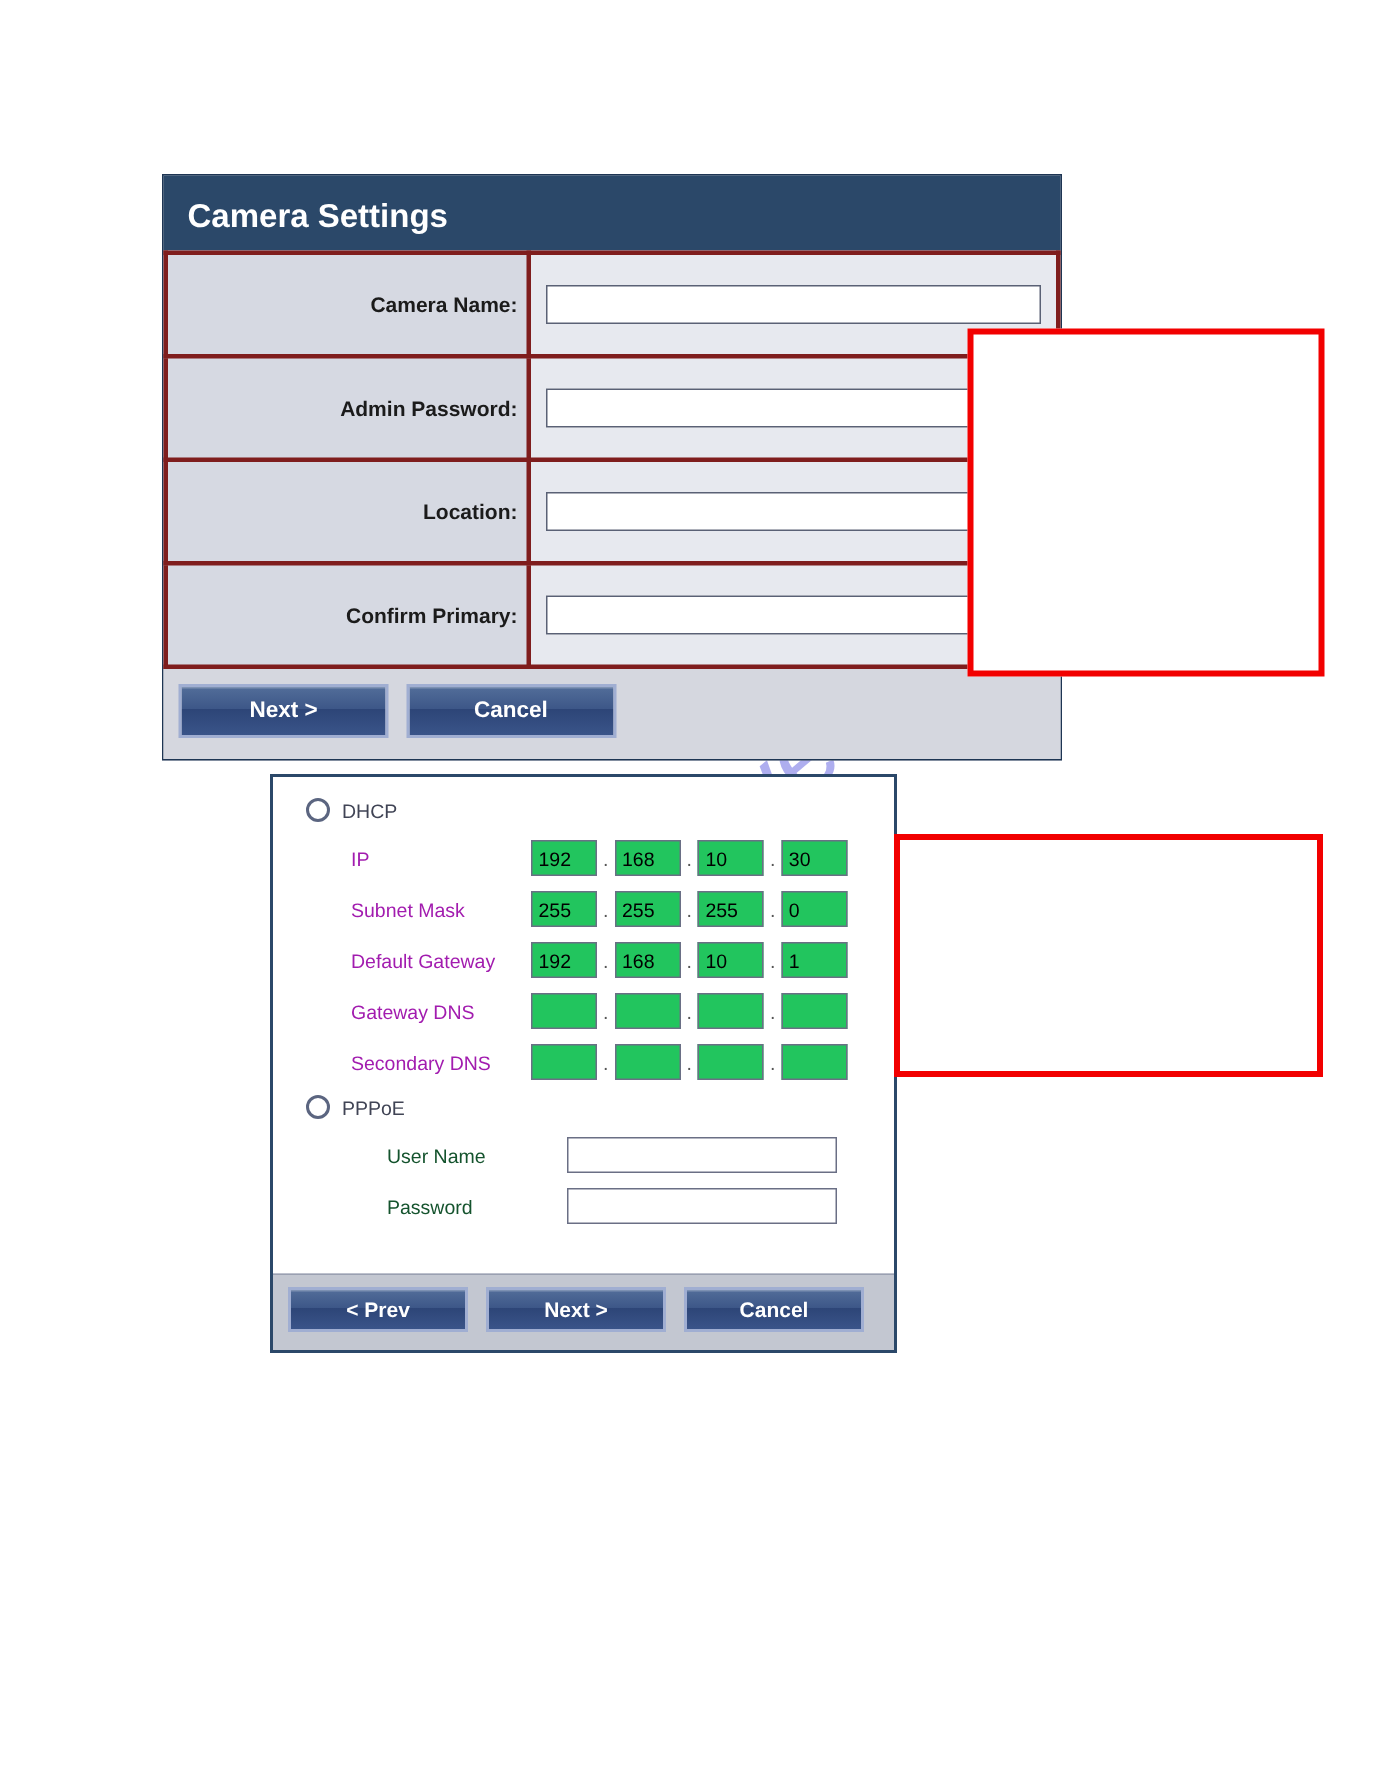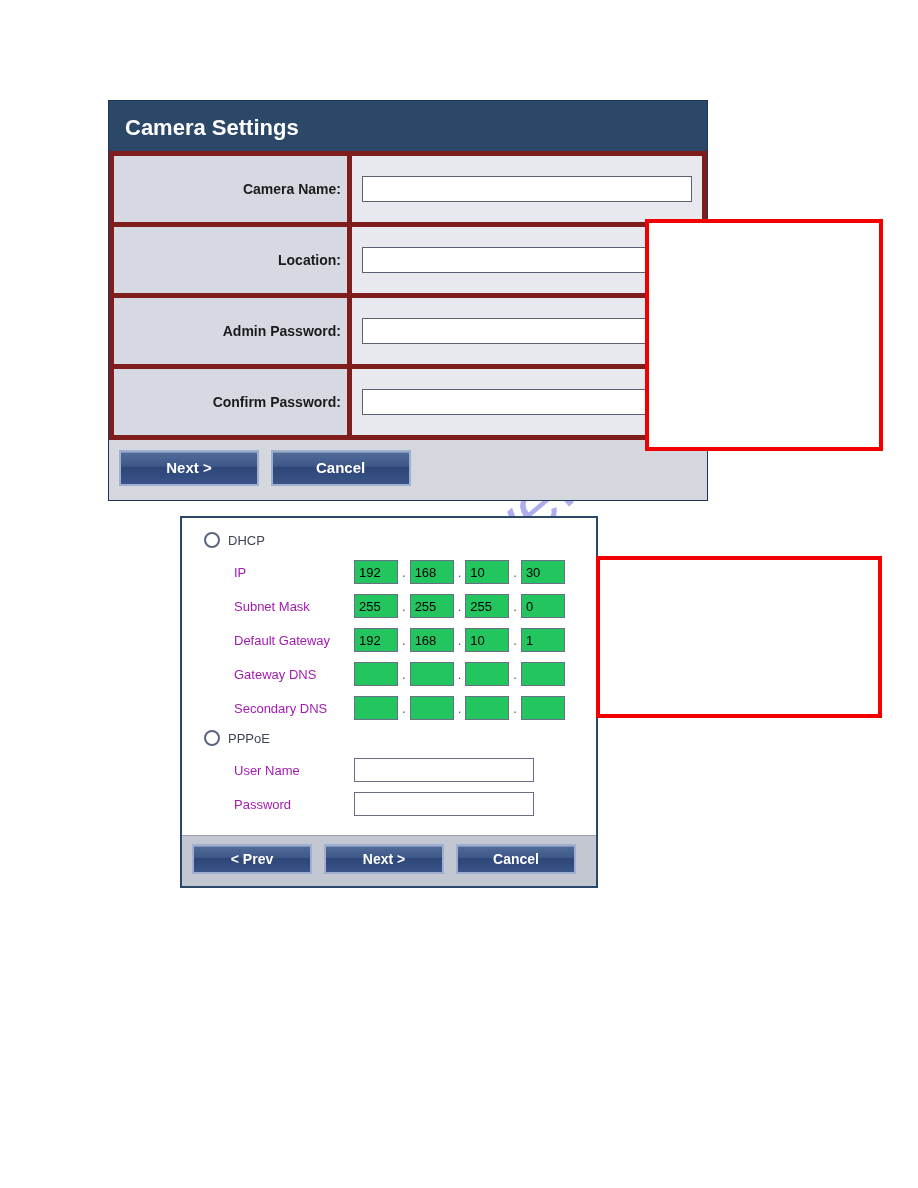--- a/index.html
+++ b/index.html
@@ -21,39 +21,39 @@
     font-family: Arial, sans-serif;
     pointer-events: none;
     z-index: 1;
     white-space: nowrap;
   }
 
   
   .panel1 {
     position: absolute;
     left: 108px;
-    top: 100px;
+    top: 116px;
     width: 600px;
     border: 1px solid #1e3553;
     background: #d0d4dd;
     z-index: 5;
   }
   .panel1-titlebar {
     background: #2b4869;
     padding: 14px 16px 10px 16px;
   }
   .panel1-title {
     color: #ffffff;
     font-weight: bold;
     font-size: 22px;
   }
   .panel1-body { background: #d0d4dd; padding: 0; }
   .form-table { width: 100%; border-collapse: collapse; }
   .form-table td {
-    border: 5px solid #7f1d1d;
+    border: 3px solid #7f1d1d;
     padding: 20px 10px;
     vertical-align: middle;
     height: 48px;
   }
   .form-table td.label-cell {
     width: 245px;
     text-align: right;
     color: #1b1b1b;
     font-weight: bold;
     font-size: 14px;
@@ -112,21 +112,21 @@
   .panel2-titlebar {
     background: #2b4869;
     padding: 12px 14px 10px 14px;
   }
   .panel2-title {
     color: #ffffff;
     font-weight: bold;
     font-size: 19px;
   }
   .panel2-body {
-    padding: 14px 16px 9px 22px;
+    padding: 14px 16px 23px 22px;
     color: #404455;
     font-size: 13px;
     border-radius: 20px;
   }
   .radio-row { display: flex; align-items: center; margin-bottom: 12px; }
   .radio-outer {
     width: 16px; height: 16px; border-radius: 50%;
     border: 2px solid #5b6580; margin-right: 8px;
     display: flex; align-items: center; justify-content: center;
     background: #fff; cursor: pointer;
@@ -142,21 +142,21 @@
     width: 44px; height: 24px;
     border: 1px solid #6a6f85;
     background: #22c55e;
     text-align: left;
     font-size: 13px;
     padding: 2px 4px;
   }
   .dot { margin: 0 4px; color: #555; }
   .pppoe-block { margin-left: 30px; margin-top: 6px; }
   .pppoe-row { display: flex; align-items: center; margin-bottom: 10px; }
-  .pppoe-label { width: 120px; color: #a21caf; }
+  .pppoe-label { width: 120px; color: #14532d; margin-left: 24px; }
   .pppoe-input {
     width: 180px; height: 24px;
     border: 1px solid #6a6f85; background: #fff;
     font-size: 13px; padding: 2px 4px;
   }
   .panel2-footer {
     background: #c3c7d1;
     padding: 8px 10px 12px 10px;
     display: flex;
     gap: 12px;
@@ -174,29 +174,29 @@
     <span class="panel1-title">Camera Settings</span>
   </div>
   <div class="panel1-body">
     <table class="form-table">
       <tbody>
           <tr>
         <td class="label-cell">Camera Name:</td>
         <td class="input-cell"><input class="wide-input" type="text" value="" style=""></td>
       </tr>
       <tr>
+        <td class="label-cell">Admin Password:</td>
+        <td class="input-cell"><input class="wide-input" type="password" value="" style=""></td>
+      </tr>
+      <tr>
         <td class="label-cell">Location:</td>
         <td class="input-cell"><input class="wide-input" type="text" value="" style=""></td>
       </tr>
       <tr>
-        <td class="label-cell">Admin Password:</td>
-        <td class="input-cell"><input class="wide-input" type="password" value="" style=""></td>
-      </tr>
-      <tr>
-        <td class="label-cell">Confirm Password:</td>
+        <td class="label-cell">Confirm Primary:</td>
         <td class="input-cell"><input class="wide-input" type="password" value="" style=""></td>
       </tr>
     </tbody>
       </table>
   </div>
   <div class="panel1-footer">
     <button class="btn">Next &gt;</button>
     <button class="btn">Cancel</button>
   </div>
 </div>

